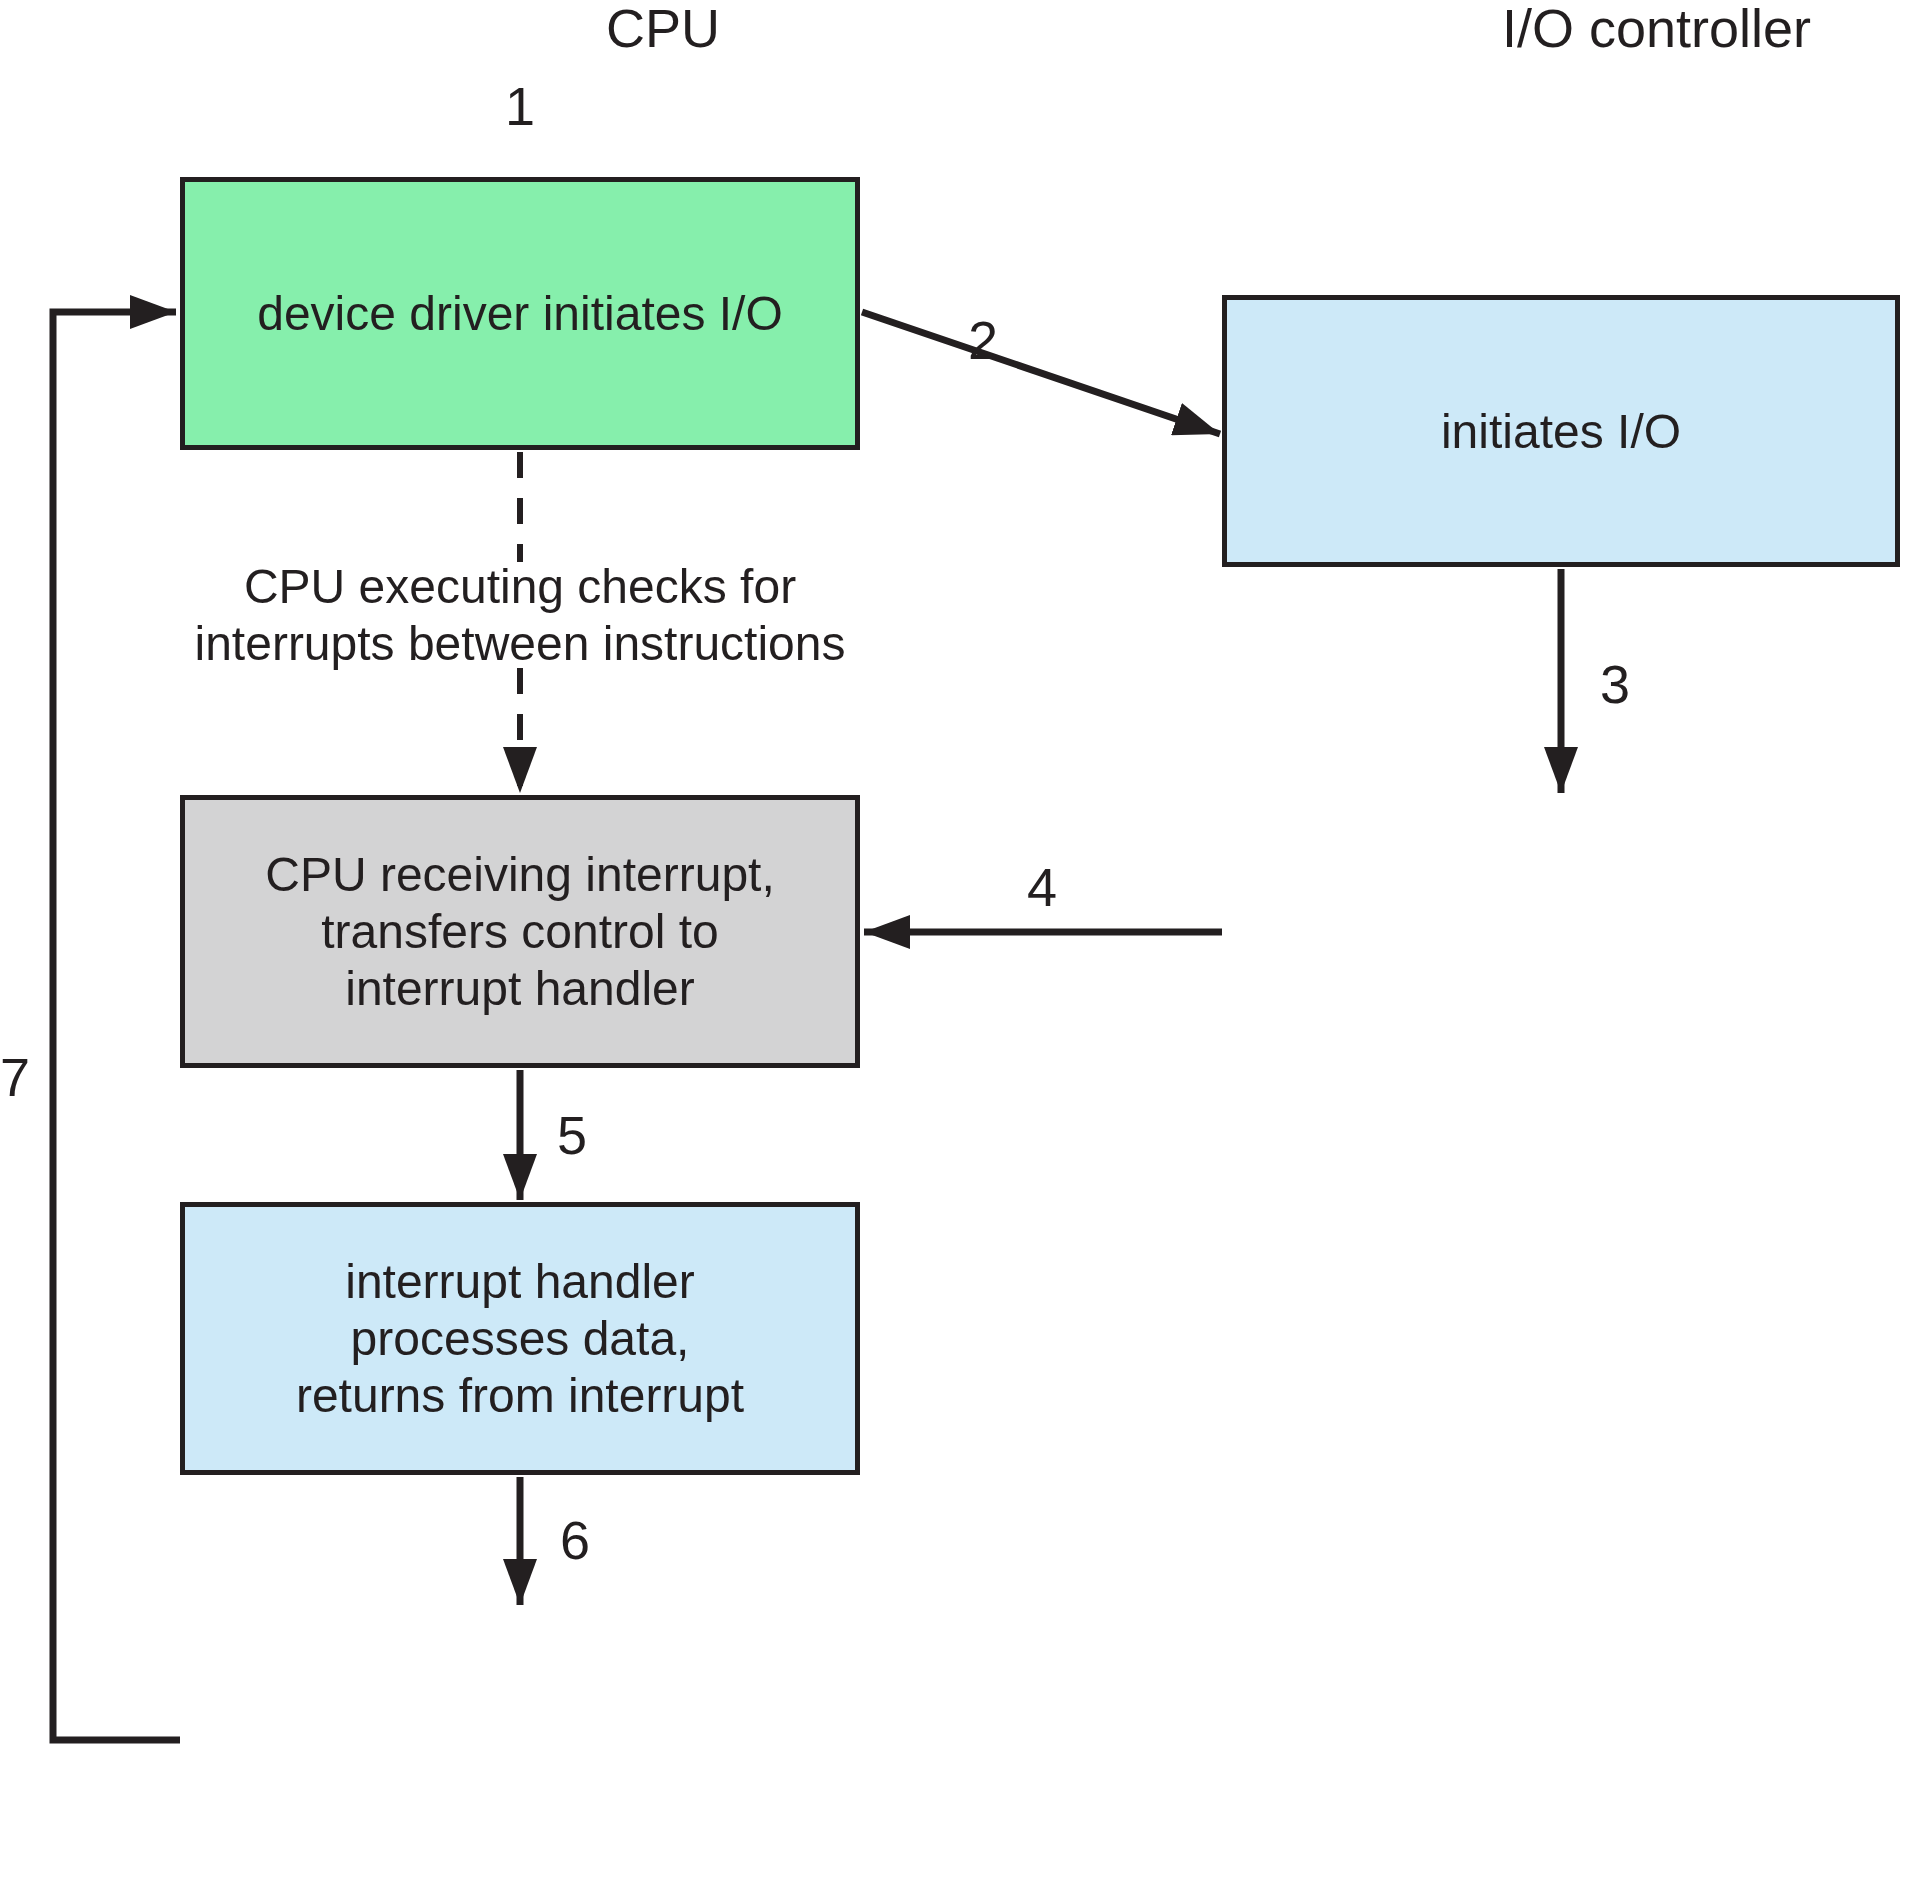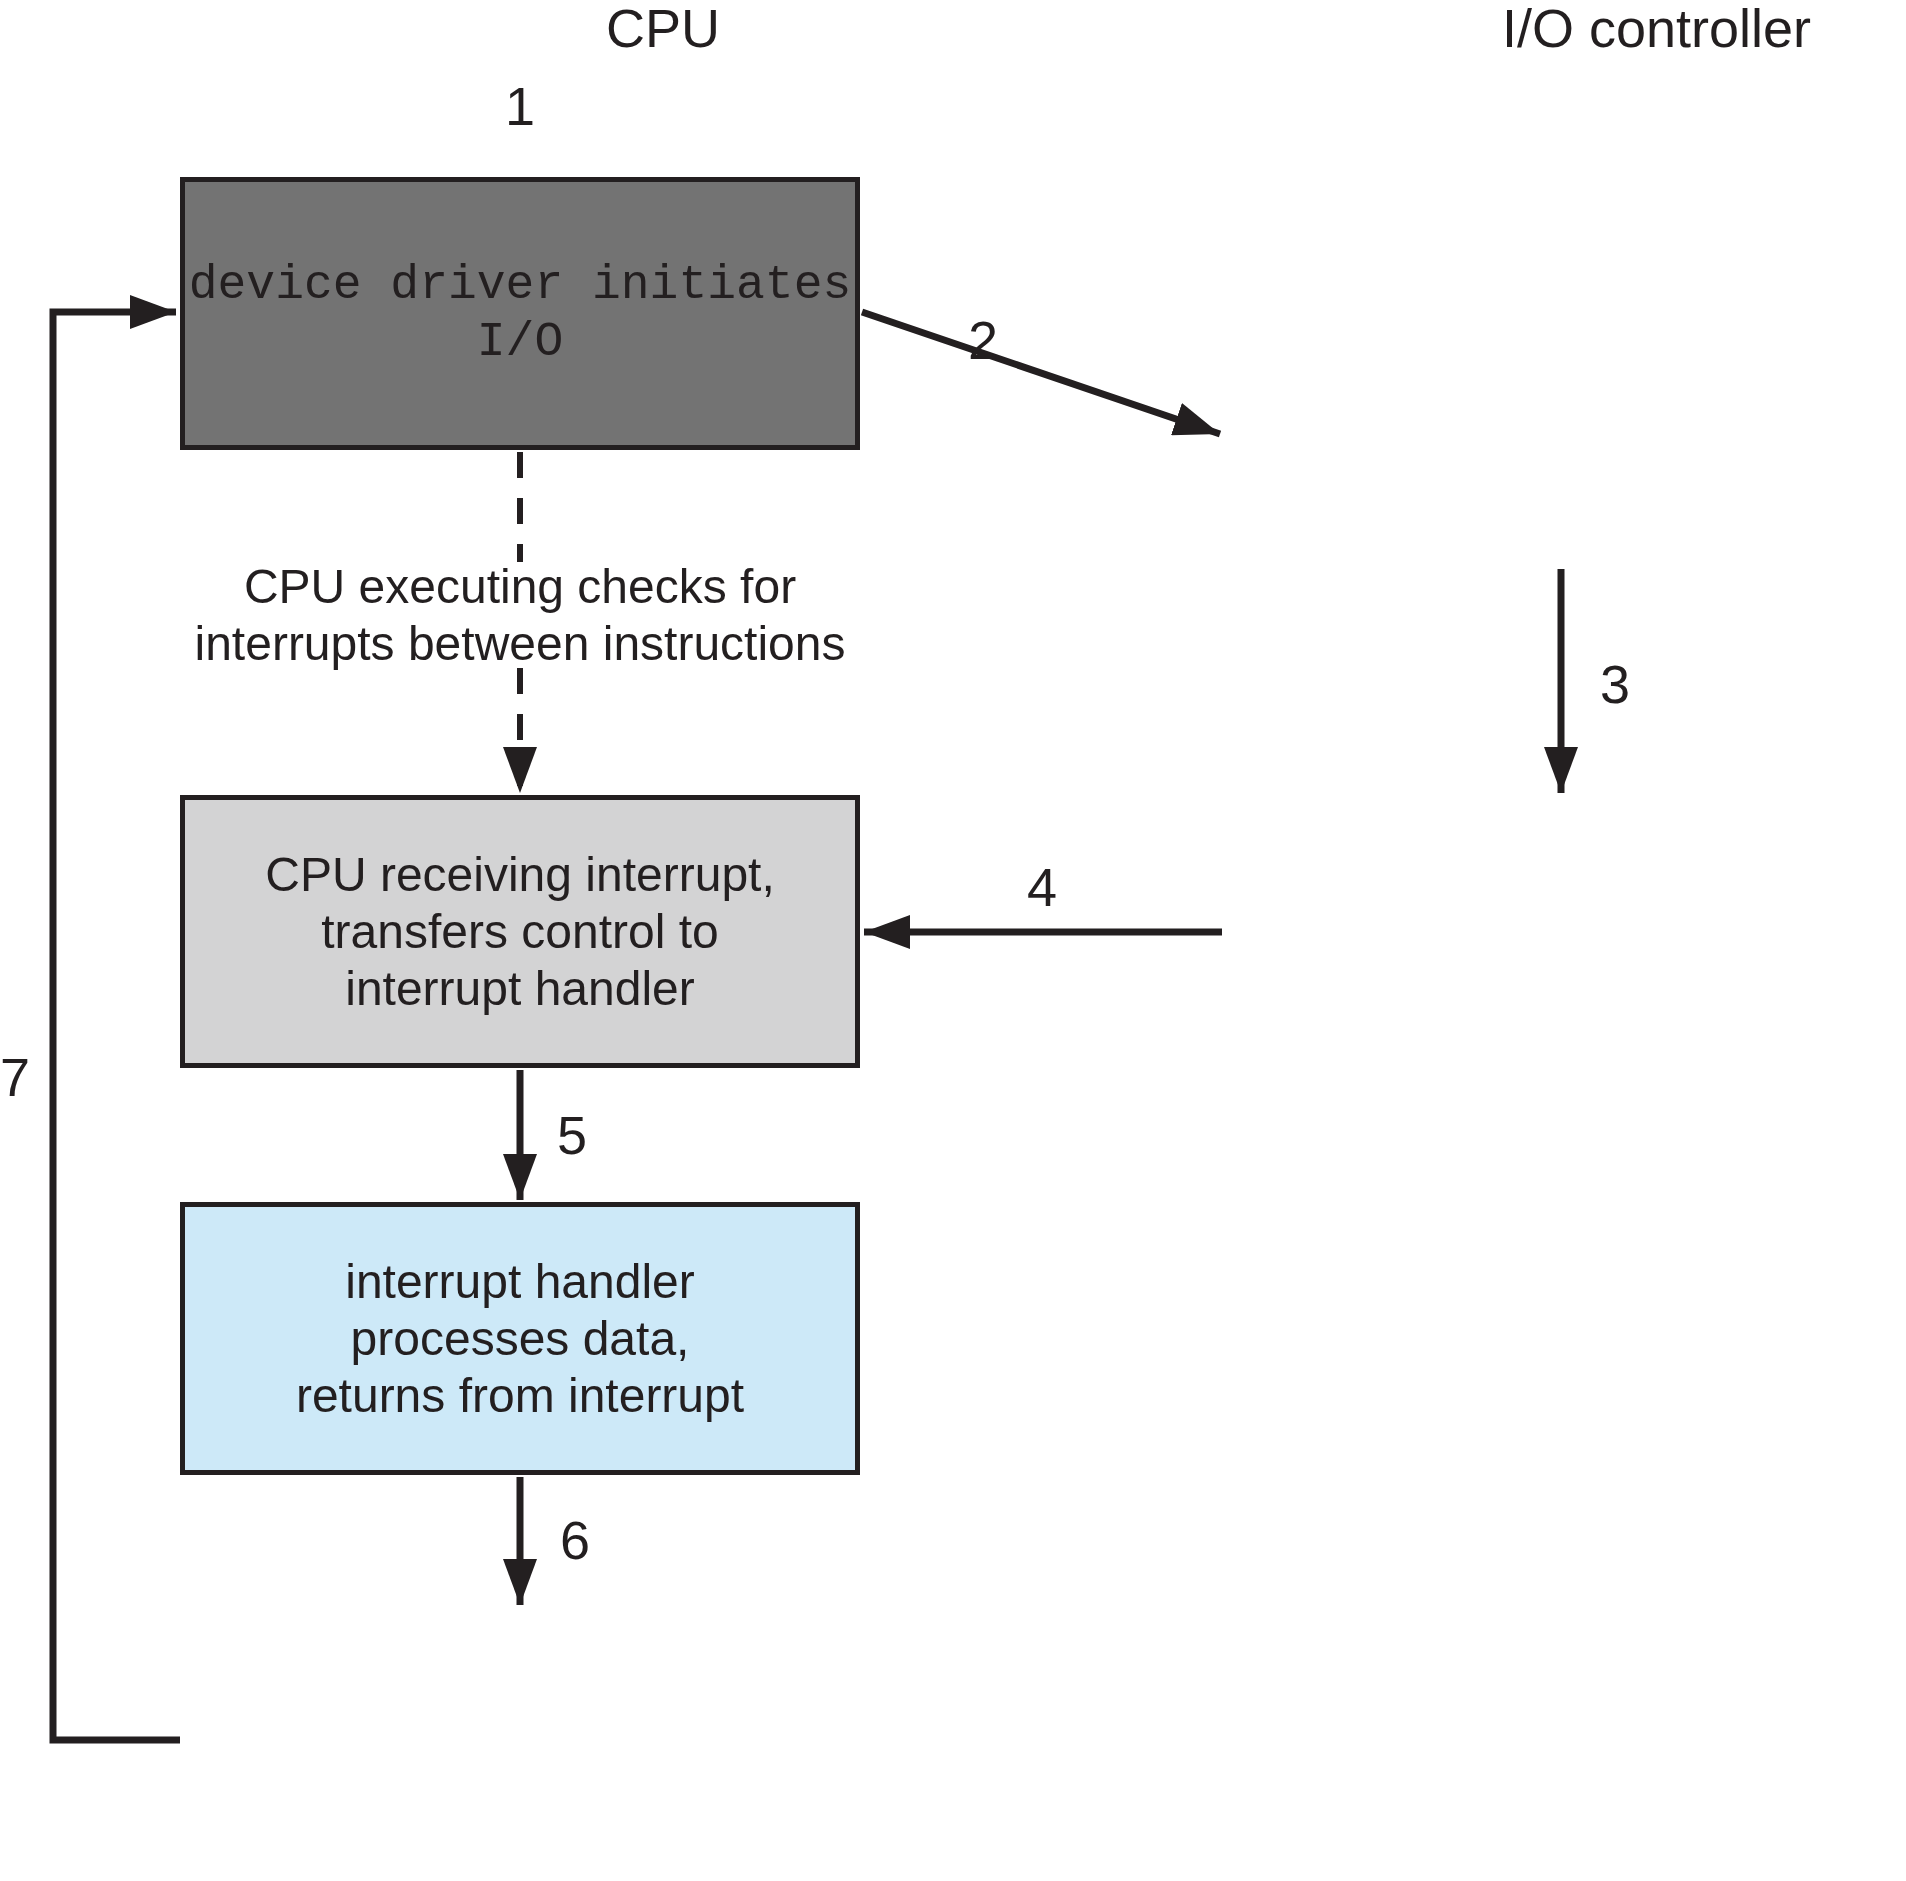--- a/index.html
+++ b/index.html
@@ -27,21 +27,21 @@
     box-sizing: border-box;
     border: 5px solid #231f20;
     display: flex;
     align-items: center;
     justify-content: center;
     text-align: center;
     font-size: 48px;
     line-height: 57px;
     white-space: pre-line;
   }
-  .fill-white { background: #737373; font-family: Liberation Mono, monospace; }
+  .fill-white { background: #86efac; }
   .fill-blue  { background: #cde9f8; }
   .fill-gray  { background: #d3d3d4; }
 
   .box-device-driver    { left: 180px;  top: 177px;  width: 680px; height: 273px; }
   .box-initiates-io     { left: 1222px; top: 295px;  width: 678px; height: 272px; }
   .box-cpu-receiving    { left: 180px;  top: 795px;  width: 680px; height: 273px; }
   .box-input-ready      { left: 1222px; top: 795px;  width: 678px; height: 273px; }
   .box-interrupt-handler{ left: 180px;  top: 1202px; width: 680px; height: 273px; }
   .box-cpu-resumes      { left: 180px;  top: 1607px; width: 680px; height: 272px; }
 
@@ -116,20 +116,21 @@
   <div class="step-label step-1">1</div>
   <div class="step-label step-2">2</div>
   <div class="step-label step-3">3</div>
   <div class="step-label step-4">4</div>
   <div class="step-label step-5">5</div>
   <div class="step-label step-6">6</div>
   <div class="step-label step-7">7</div>
 
   <div class="box fill-white box-device-driver">device driver initiates I/O</div>
 
+  <div class="box fill-blue box-initiates-io">initiates I/O</div>
 
   <div class="box fill-gray box-cpu-receiving">CPU receiving interrupt,
 transfers control to
 interrupt handler</div>
 
 
   <div class="box fill-blue box-interrupt-handler">interrupt handler
 processes data,
 returns from interrupt</div>
 

